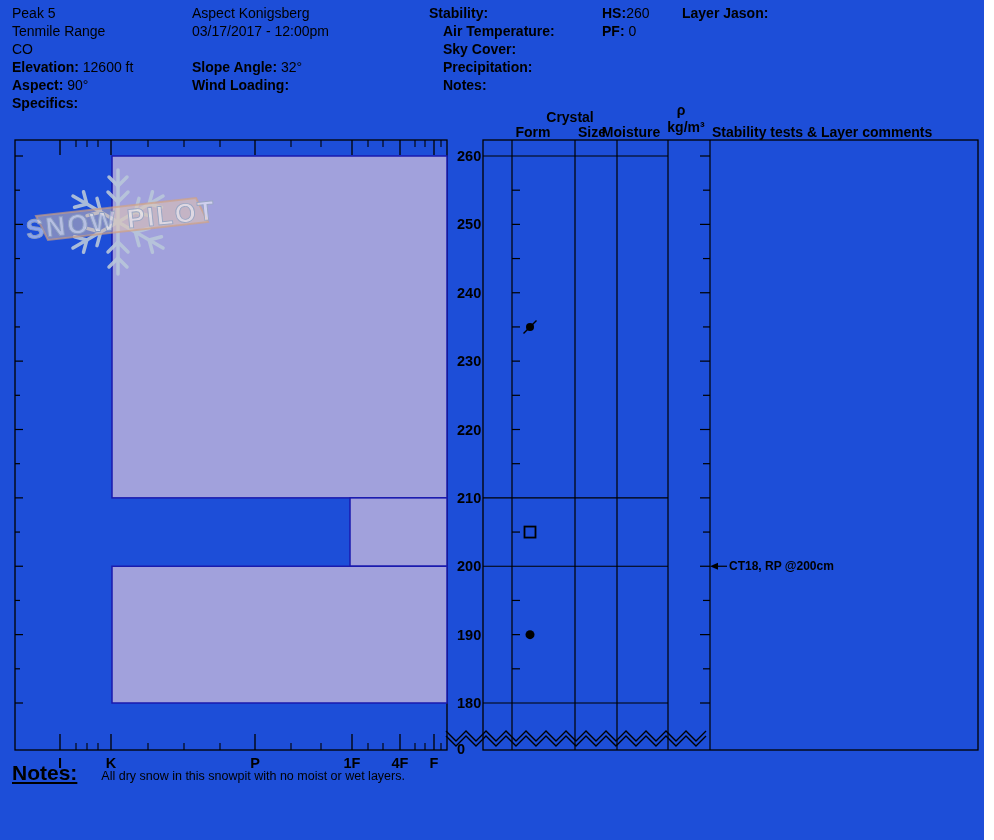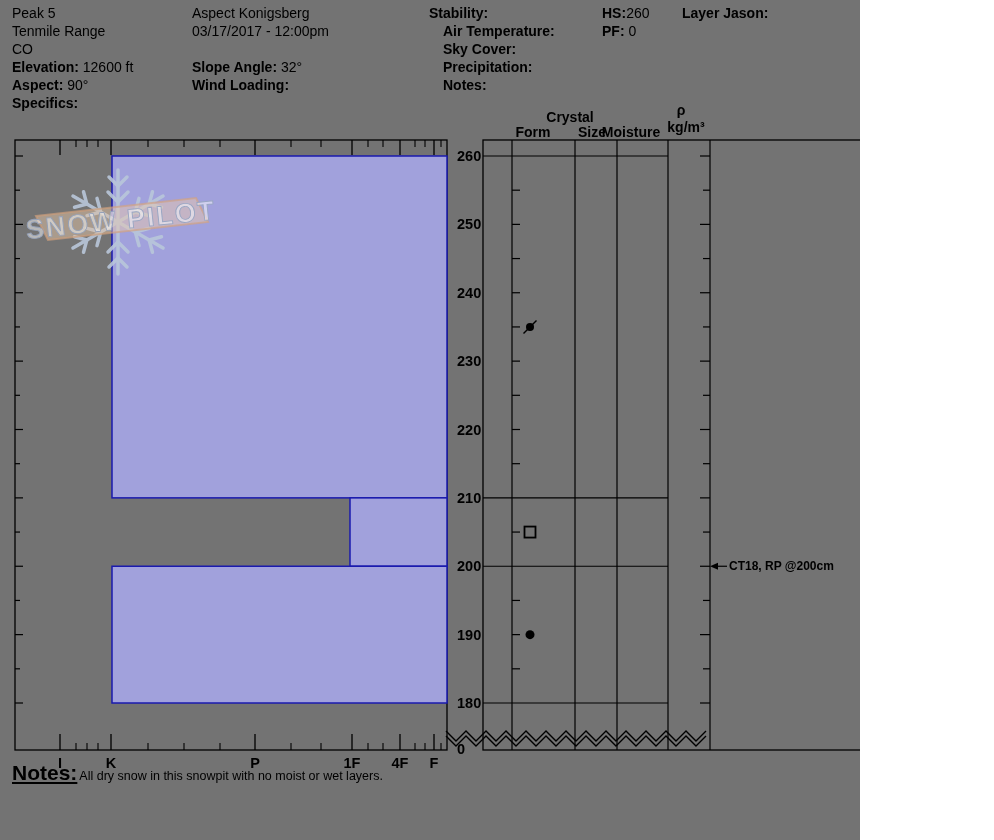--- a/index.html
+++ b/index.html
@@ -1,26 +1,26 @@
 <!DOCTYPE html>
 <html><head>
 <meta charset="utf-8">
 <style>
   html,body{margin:0;padding:0;background:#fff;}
-  .page{position:relative;width:860px;height:840px;background:#737373;overflow:hidden;
+  .page{position:relative;width:984px;height:840px;background:#1d4ed8;overflow:hidden;
         font-family:"Liberation Sans",sans-serif;color:#000;}
   .hline{position:absolute;font-size:14px;line-height:18px;white-space:nowrap;}
   .hline b{font-weight:bold;}
   .colhead{position:absolute;font-size:14px;font-weight:bold;white-space:nowrap;}
   .centered{transform:translateX(-50%);}
   #chart{position:absolute;left:0;top:0;}
   svg text{font-family:"Liberation Sans",sans-serif;}
   .notesrow{position:absolute;left:12px;top:761px;white-space:nowrap;}
   .notesrow .nlabel{font-size:21px;font-weight:bold;text-decoration:underline;}
-  .notesrow .ntext{font-size:12.5px;margin-left:2px;}
+  .notesrow .ntext{font-size:12.5px;margin-left:24px;}
 </style>
 </head>
 <body>
 
 <div class="page">
 
   <div class="hline" style="left:12px;top:4px"><span>Peak 5</span></div>
   <div class="hline" style="left:12px;top:22px"><span>Tenmile Range</span></div>
   <div class="hline" style="left:12px;top:40px"><span>CO</span></div>
   <div class="hline" style="left:12px;top:58px"><b>Elevation:</b>&nbsp;<span>12600 ft</span></div>
@@ -42,20 +42,21 @@
   <div class="hline" style="left:602px;top:22px"><b>PF:</b>&nbsp;<span>0</span></div>
 
   <div class="hline" style="left:682px;top:4px"><b>Layer Jason:</b></div>
 
   <div class="colhead centered" style="left:570px;top:109px">Crystal</div>
   <div class="colhead centered" style="left:533px;top:124px">Form</div>
   <div class="colhead centered" style="left:592px;top:124px">Size</div>
   <div class="colhead centered" style="left:631px;top:124px">Moisture</div>
   <div class="colhead centered" style="left:681px;top:102px">ρ</div>
   <div class="colhead centered" style="left:686px;top:119px">kg/m³</div>
+  <div class="colhead" style="left:712px;top:124px">Stability tests &amp; Layer comments</div>
 
   <svg id="chart" width="994" height="840" viewBox="0 0 994 840">
       <rect x="15" y="140" width="432" height="610" fill="none" stroke="#000" stroke-width="1.3"></rect>
       <rect x="483" y="140" width="495" height="610" fill="none" stroke="#000" stroke-width="1.3"></rect>
       <line x1="512" y1="140" x2="512" y2="750" stroke="#000" stroke-width="1.2"></line>
       <line x1="575" y1="140" x2="575" y2="750" stroke="#000" stroke-width="1.2"></line>
       <line x1="617" y1="140" x2="617" y2="750" stroke="#000" stroke-width="1.2"></line>
       <line x1="668" y1="140" x2="668" y2="750" stroke="#000" stroke-width="1.2"></line>
       <line x1="710" y1="140" x2="710" y2="750" stroke="#000" stroke-width="1.2"></line>
       <rect x="112" y="156" width="335" height="341.875" fill="#a1a1dc" stroke="#1a1aae" stroke-width="1.5"></rect>

